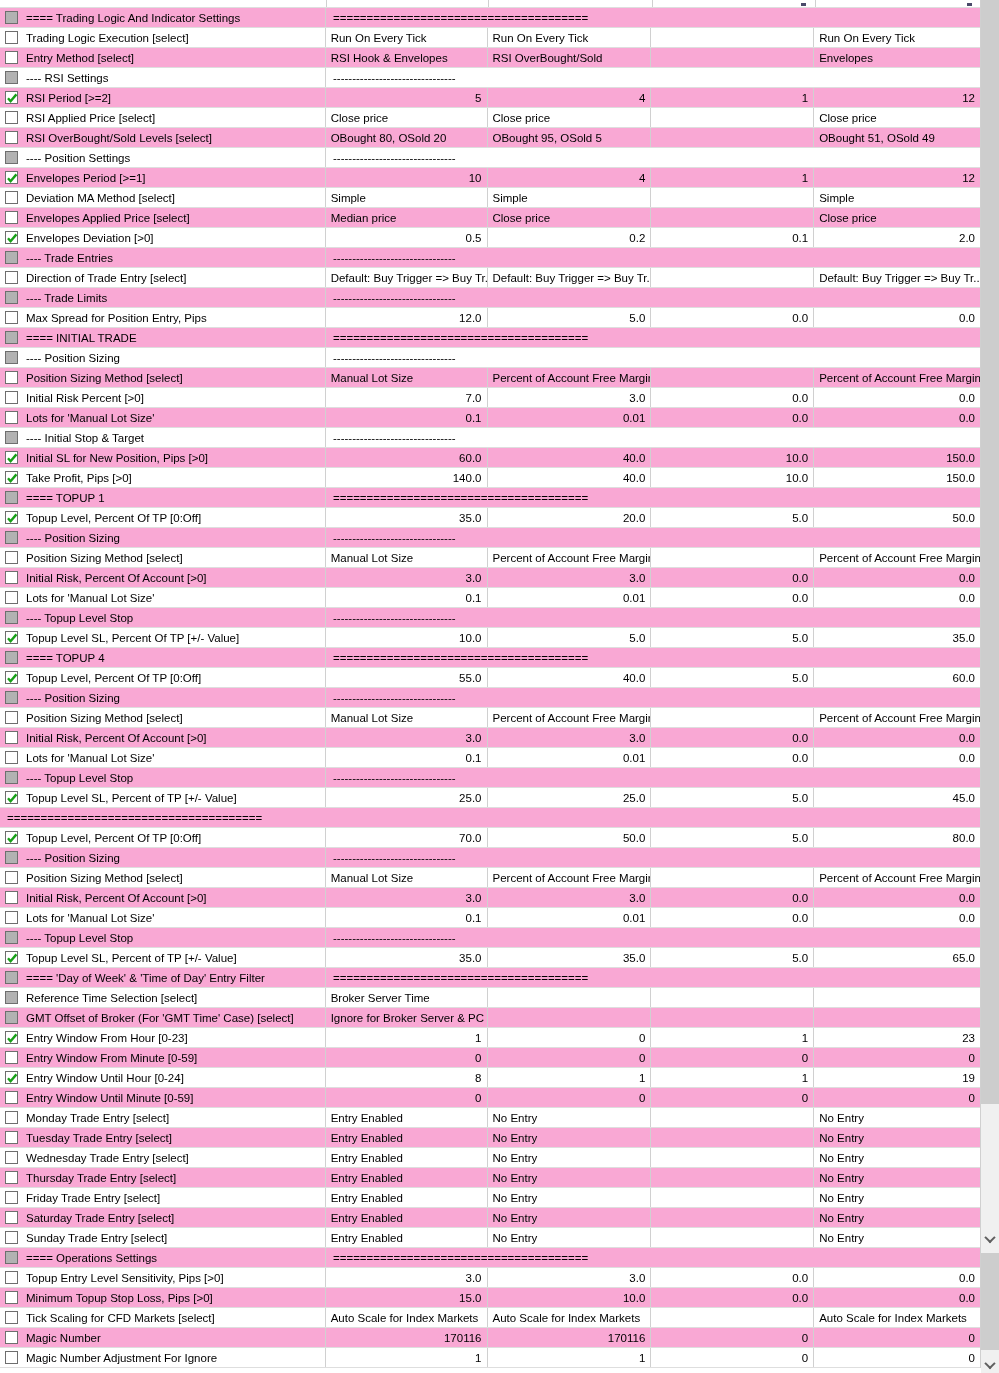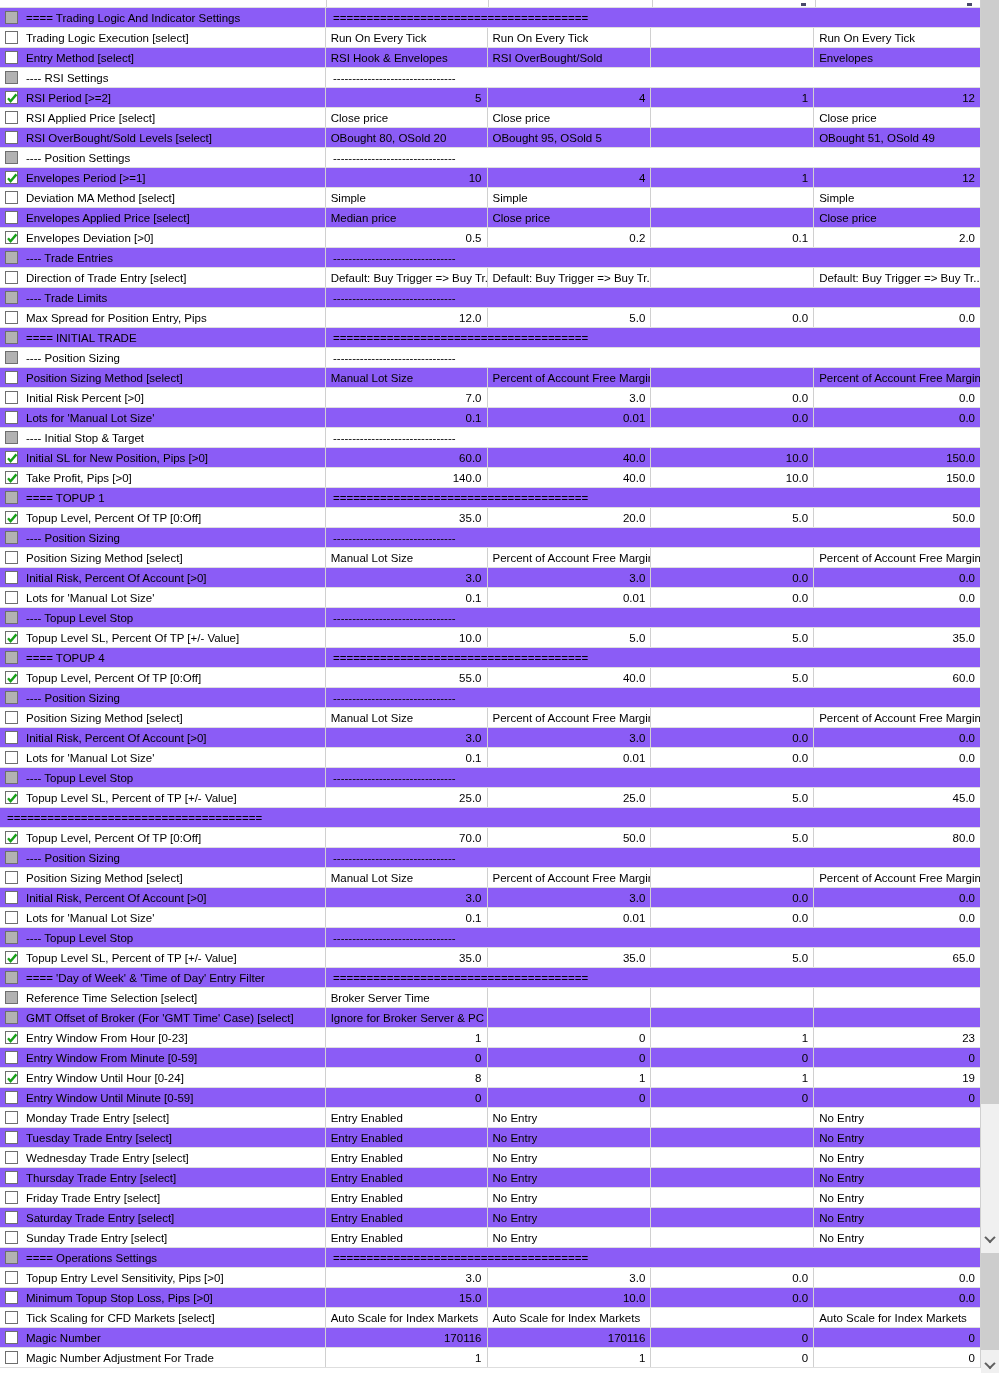--- a/index.html
+++ b/index.html
@@ -7,21 +7,21 @@
     width:999px;height:1373px;overflow:hidden;background:#fff;
     font-family:"Liberation Sans",sans-serif;font-size:11.5px;color:#000;
     position:relative;
   }
   
   #table{position:absolute;left:0;top:0;width:981px;border-right:1px solid #d0d0d0;box-sizing:border-box}
   .partial{position:relative;height:8px;background:#fff;border-bottom:1px solid #dedede;box-sizing:border-box}
   .pvline{position:absolute;top:0;width:1px;height:7px;background:#d0d0d0}
   .sliver{position:absolute;top:3px;width:5px;height:3px;background:#4a4a6a}
   .row{display:flex;height:20px;box-sizing:border-box;border-bottom:1px solid #dedede;align-items:stretch;background:#fff}
-  .row.alt{background:#8b5cf6}
+  .row.alt{background:#f9a8d4}
   .cell{box-sizing:border-box;display:flex;align-items:center;overflow:hidden;white-space:nowrap}
   .c-name{width:326px;border-right:1px solid #d0d0d0;padding-left:5px}
   .c-val {width:162px;border-right:1px solid #d0d0d0;padding:0 5px}
   .c-start{width:164px;border-right:1px solid #d0d0d0;padding:0 5px}
   .c-step{width:163px;border-right:1px solid #d0d0d0;padding:0 5px}
   .c-stop{width:166px;padding:0 5px}
   .c-merged{width:654px;padding-left:7px;letter-spacing:0;overflow:hidden}
   .num{justify-content:flex-end}
   .param-label{overflow:hidden;white-space:nowrap}
   
@@ -709,21 +709,21 @@
           <span class="param-label">Magic Number</span>
         </div>
         <div class="cell c-val num">170116</div>
         <div class="cell c-start num">170116</div>
         <div class="cell c-step num">0</div>
         <div class="cell c-stop num">0</div>
       </div>
       <div class="row">
         <div class="cell c-name">
           <span class="checkbox"></span>
-          <span class="param-label">Magic Number Adjustment For Trade</span>
+          <span class="param-label">Magic Number Adjustment For Ignore</span>
         </div>
         <div class="cell c-val num">1</div>
         <div class="cell c-start num">1</div>
         <div class="cell c-step num">0</div>
         <div class="cell c-stop num">0</div>
       </div>
     </div>
 </div>
 
 <div id="bottom-filler"></div>

